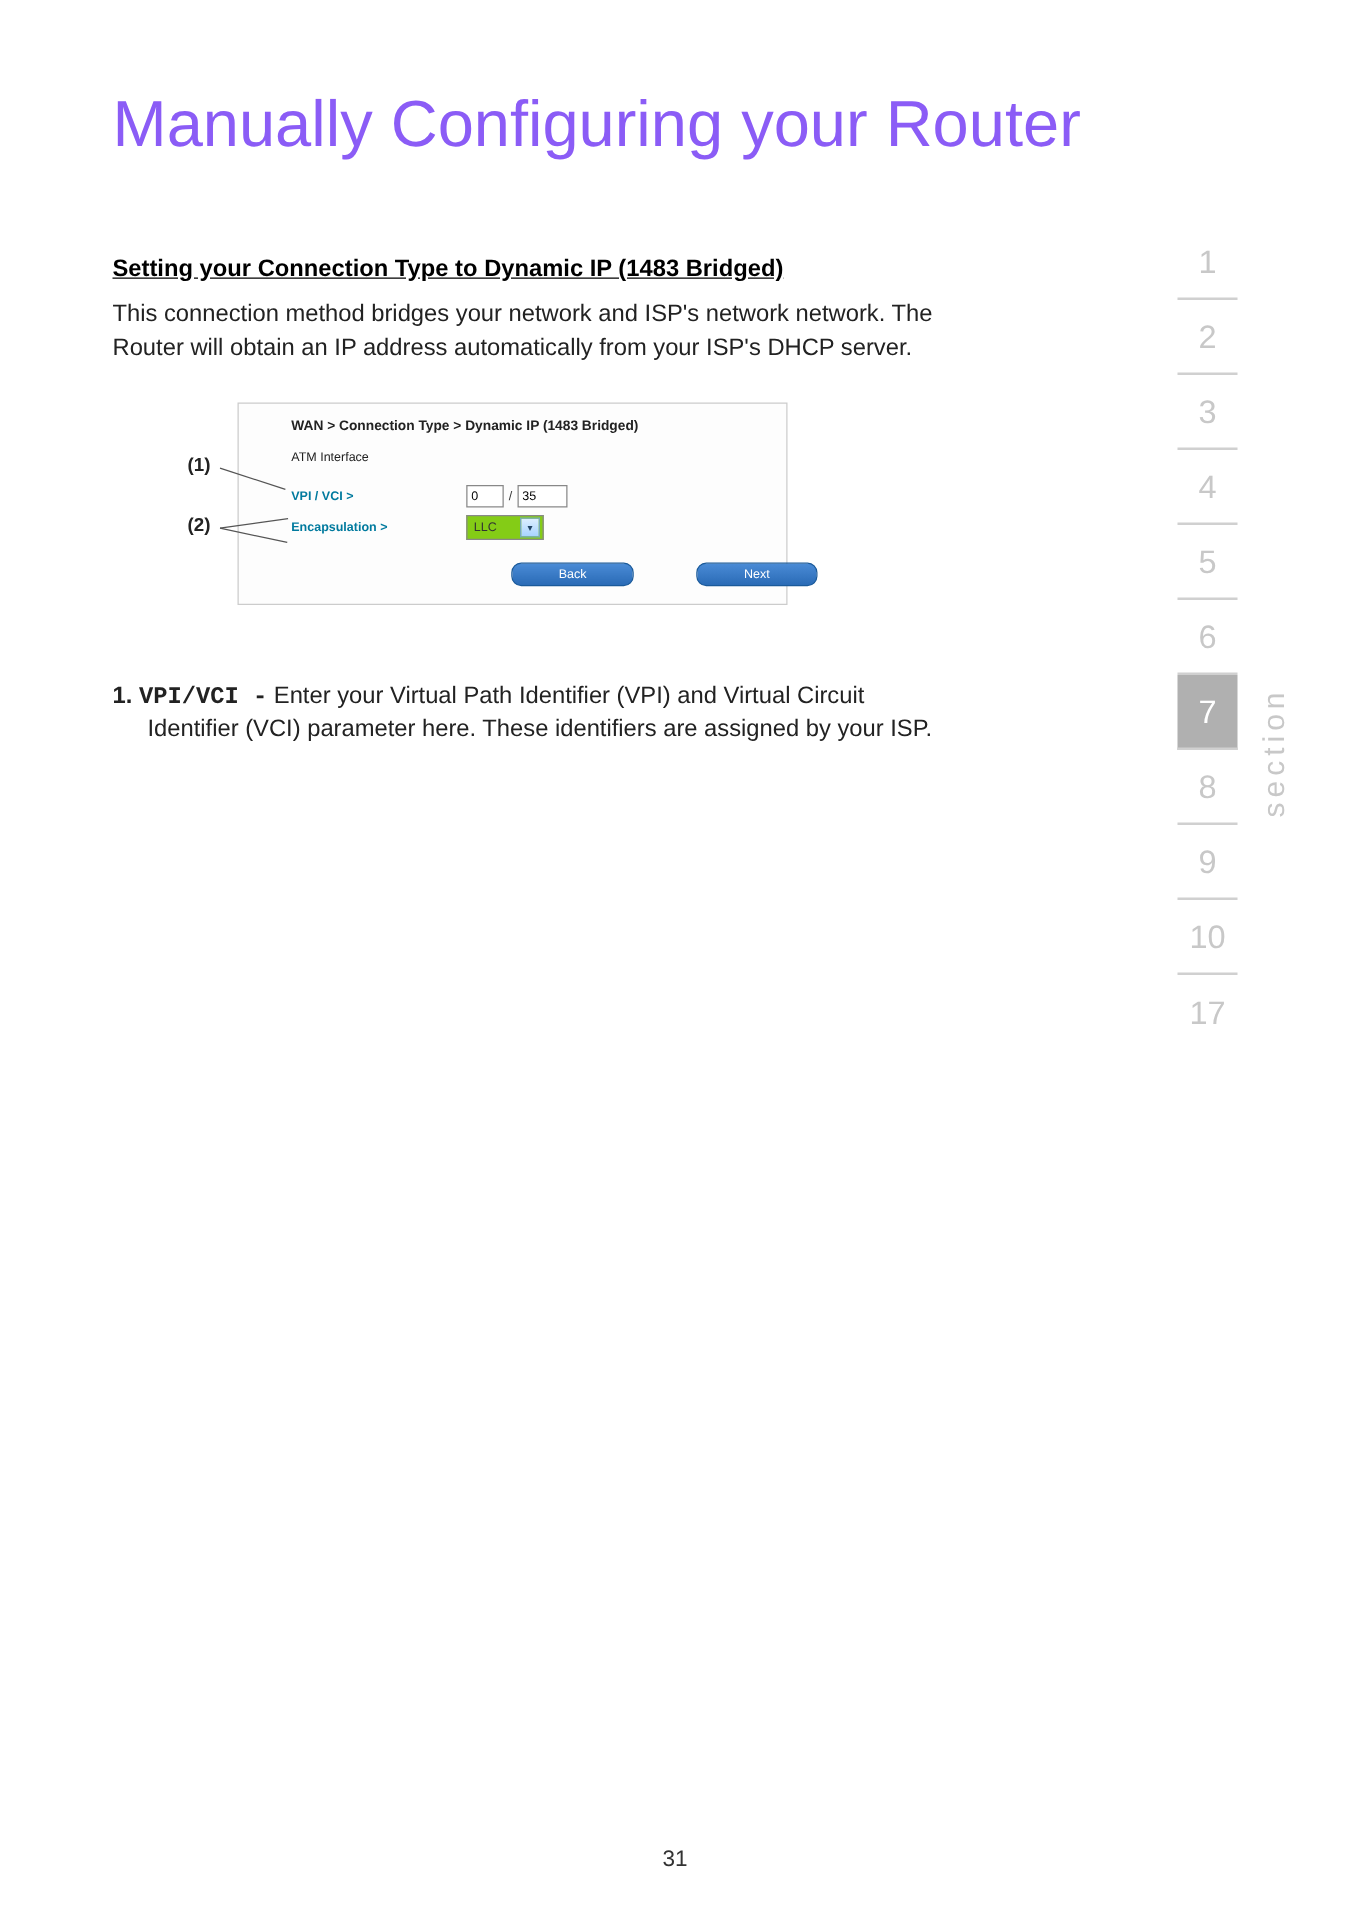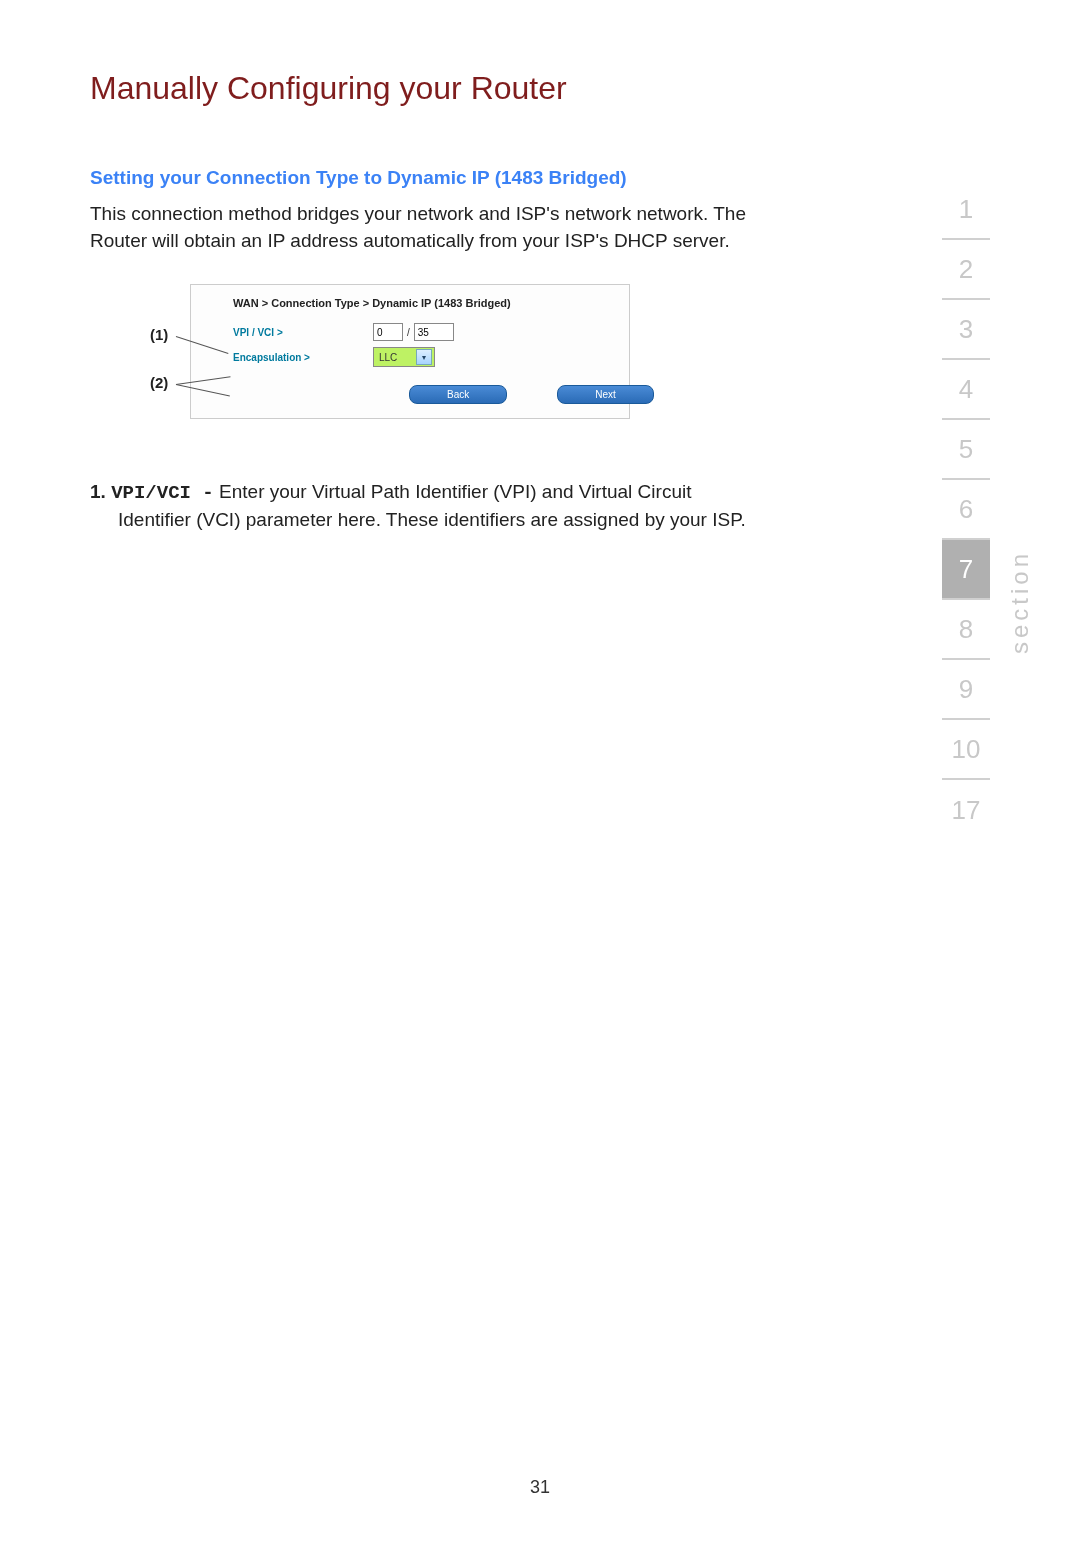--- a/index.html
+++ b/index.html
@@ -6,33 +6,34 @@
   body {
     font-family: Arial, Helvetica, sans-serif;
     background: #ffffff;
     width: 1080px;
     height: 1542px;
     position: relative;
     padding: 70px 90px 40px 90px;
     color: #333;
   }
   .page-title {
-    font-size: 32px;
-    color: #7f1d1d;
+    font-size: 52px;
+    color: #8b5cf6;
     font-weight: 400;
-    margin-bottom: 60px;
+    margin-bottom: 75px;
   }
   .content {
     width: 680px;
   }
   .section-heading {
     font-size: 19px;
     font-weight: bold;
-    color: #3b82f6;
+    color: #000000;
     margin-bottom: 12px;
+    text-decoration: underline;
   }
   .body-text {
     font-size: 19px;
     color: #222;
     line-height: 1.4;
     margin-bottom: 30px;
   }
   .screenshot-wrap {
     position: relative;
     margin-left: 100px;
@@ -108,21 +109,21 @@
     padding: 1px 3px;
     background: #fff;
   }
   .vpi { width: 30px; }
   .slash { margin: 0 4px; font-size: 10px; }
   .vci { width: 40px; }
   .panel-select {
     border: 1px solid #888;
     height: 20px;
     font-size: 10px;
-    background: #bef264;
+    background: #84cc16;
     display: inline-flex;
     align-items: center;
     padding: 0 2px;
   }
   .select-text { width: 40px; padding-left: 3px; }
   .select-btn {
     width: 16px; height: 16px;
     background: linear-gradient(#dceeff,#a8d4ff);
     border: 1px solid #7ab;
     display:flex;align-items:center;justify-content:center;
@@ -212,20 +213,23 @@
 
   <div class="screenshot-wrap">
     <span class="callout callout-1">(1)</span>
     <span class="callout callout-2">(2)</span>
     <span class="cl-line1"></span>
     <span class="cl-line2"></span>
     <span class="cl-line3"></span>
 
     <div class="config-panel">
       <div class="panel-breadcrumb">WAN &gt; Connection Type &gt; Dynamic IP (1483 Bridged)</div>
+      <div class="panel-row">
+        <span class="panel-label heading">ATM Interface</span>
+      </div>
       <div class="panel-row">
         <span class="panel-label">VPI / VCI &gt;</span>
         <input class="panel-input vpi" value="0" style="">
         <span class="slash">/</span>
         <input class="panel-input vci" value="35" style="">
       </div>
       <div class="panel-row">
         <span class="panel-label">Encapsulation &gt;</span>
         <span class="panel-select">
           <span class="select-text">LLC</span>

